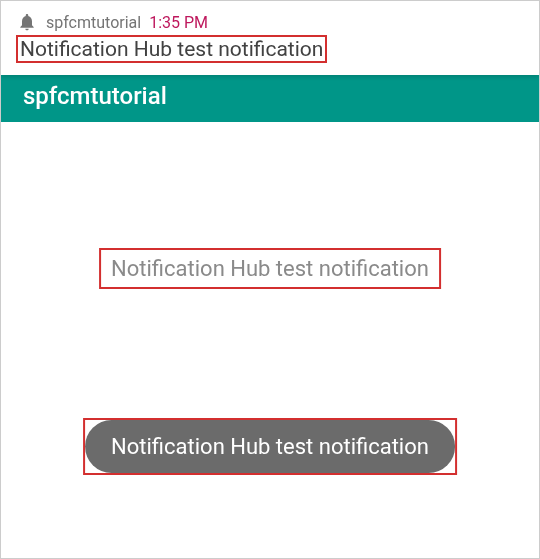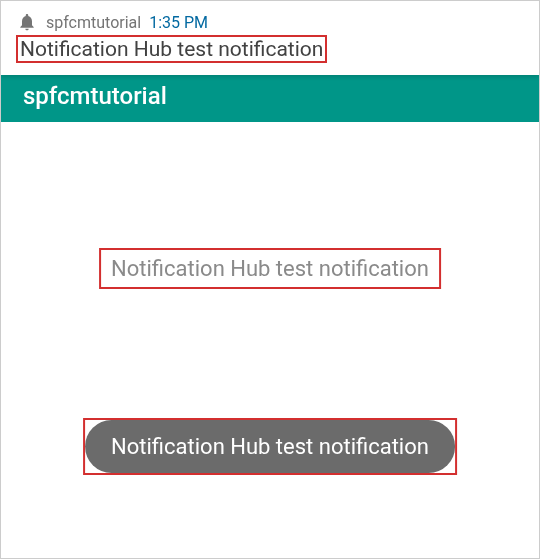--- a/index.html
+++ b/index.html
@@ -53,21 +53,21 @@
       height: 22px;
       display: flex;
       align-items: center;
       justify-content: center;
     }
     .notif-app-name {
       color: #757575;
       font-size: 16px;
     }
     .notif-time {
-      color: #0369a1;
+      color: #be185d;
       font-size: 16px;
     }
     .notif-title-wrap {
       display: inline-block;
       border: 2px solid #d32f2f;
       padding: 0 2px;
     }
     .notif-title {
       color: #424242;
       font-size: 21px;

